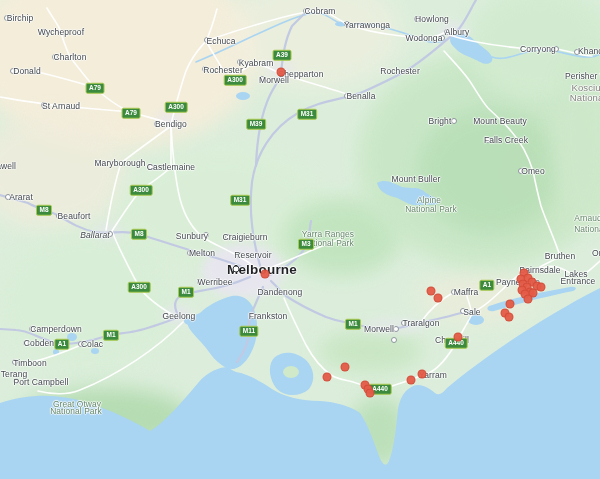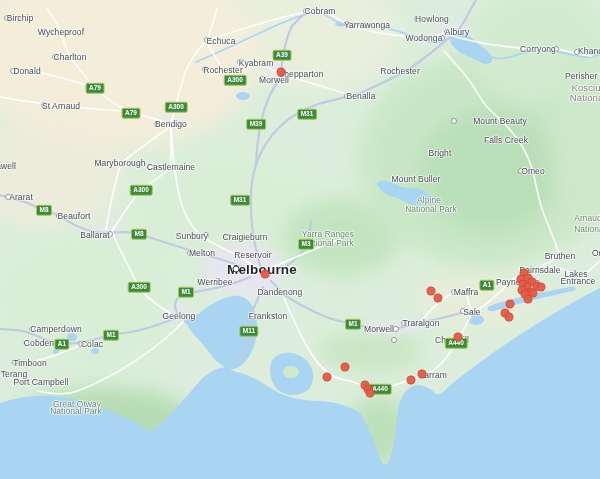--- a/index.html
+++ b/index.html
@@ -157,41 +157,41 @@
       <div class="lbl town" style="left: 432px; top: 19px;">Howlong</div>
       <div class="towndot" style="left: 447px; top: 32px;"></div>
       <div class="lbl town" style="left: 457px; top: 32px;">Albury</div>
       <div class="towndot" style="left: 442px; top: 38px;"></div>
       <div class="lbl town" style="left: 424px; top: 38px;">Wodonga</div>
       <div class="towndot" style="left: 556px; top: 49px;"></div>
       <div class="lbl town" style="left: 538px; top: 49px;">Corryong</div>
       <div class="towndot" style="left: 577px; top: 52px;"></div>
       <div class="lbl town" style="left: 600px; top: 51px;">Khancoban</div>
       <div class="towndot" style="left: 454px; top: 121px;"></div>
-      <div class="lbl town" style="left: 440px; top: 121px; margin-top: 32px;">Bright</div>
+      <div class="lbl town" style="left: 440px; top: 121px;">Bright</div>
       <div class="towndot" style="left: 477px; top: 121px;"></div>
       <div class="lbl town" style="left: 500px; top: 121px;">Mount Beauty</div>
       <div class="towndot" style="left: 488px; top: 140px;"></div>
       <div class="lbl town" style="left: 506px; top: 140px;">Falls Creek</div>
       <div class="towndot" style="left: 521px; top: 171px;"></div>
       <div class="lbl town" style="left: 533px; top: 171px;">Omeo</div>
       <div class="lbl town" style="left: 416px; top: 179px;">Mount Buller</div>
       <div class="towndot" style="left: 157px; top: 124px;"></div>
       <div class="lbl town" style="left: 171px; top: 124px;">Bendigo</div>
       <div class="towndot" style="left: 98px; top: 163px;"></div>
       <div class="lbl town" style="left: 120px; top: 163px;">Maryborough</div>
       <div class="towndot" style="left: 151px; top: 167px;"></div>
       <div class="lbl town" style="left: 171px; top: 167px;">Castlemaine</div>
       <div class="lbl town" style="left: 2px; top: 166px;">Stawell</div>
       <div class="towndot" style="left: 8px; top: 197px;"></div>
       <div class="lbl town" style="left: 21px; top: 197px;">Ararat</div>
       <div class="towndot" style="left: 59px; top: 216px;"></div>
       <div class="lbl town" style="left: 74px; top: 216px;">Beaufort</div>
       <div class="towndot" style="left: 110px; top: 234px;"></div>
-      <div class="lbl town" style="left: 95px; top: 235px;">Ballarat</div>
+      <div class="lbl town" style="left: 95px; top: 235px; font-style: italic;">Ballarat</div>
       <div class="towndot" style="left: 206px; top: 235px;"></div>
       <div class="lbl town" style="left: 192px; top: 236px;">Sunbury</div>
       <div class="towndot" style="left: 228px; top: 237px;"></div>
       <div class="lbl town" style="left: 245px; top: 237px;">Craigieburn</div>
       <div class="towndot" style="left: 190px; top: 253px;"></div>
       <div class="lbl town" style="left: 202px; top: 253px;">Melton</div>
       <div class="towndot" style="left: 239px; top: 255px;"></div>
       <div class="lbl town" style="left: 253px; top: 255px;">Reservoir</div>
       <div class="lbl city" style="left: 262px; top: 269px;">Melbourne</div>
       <div class="towndot" style="left: 200px; top: 282px;"></div>

